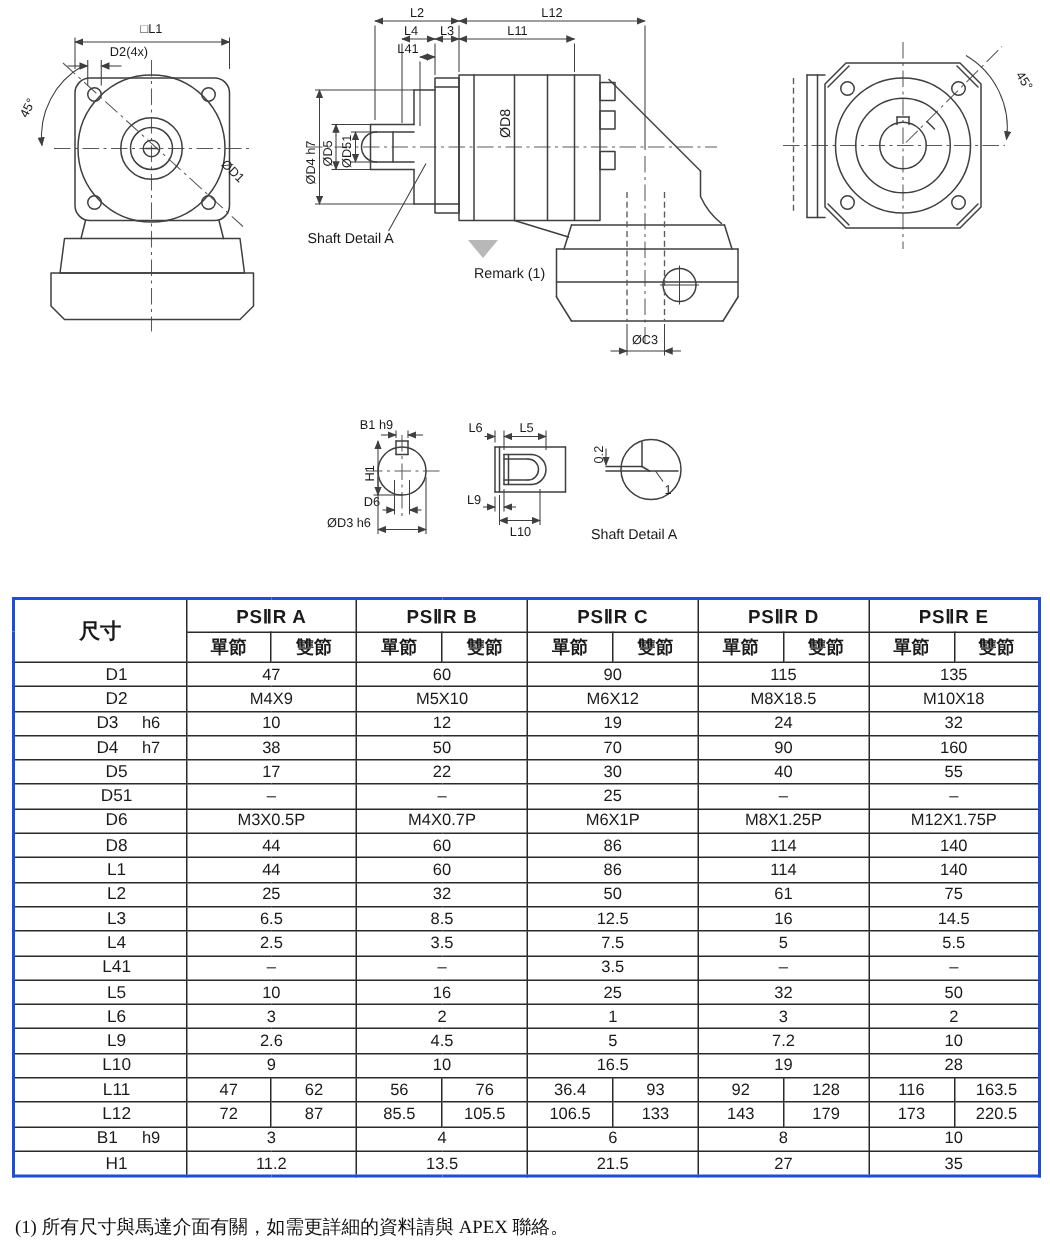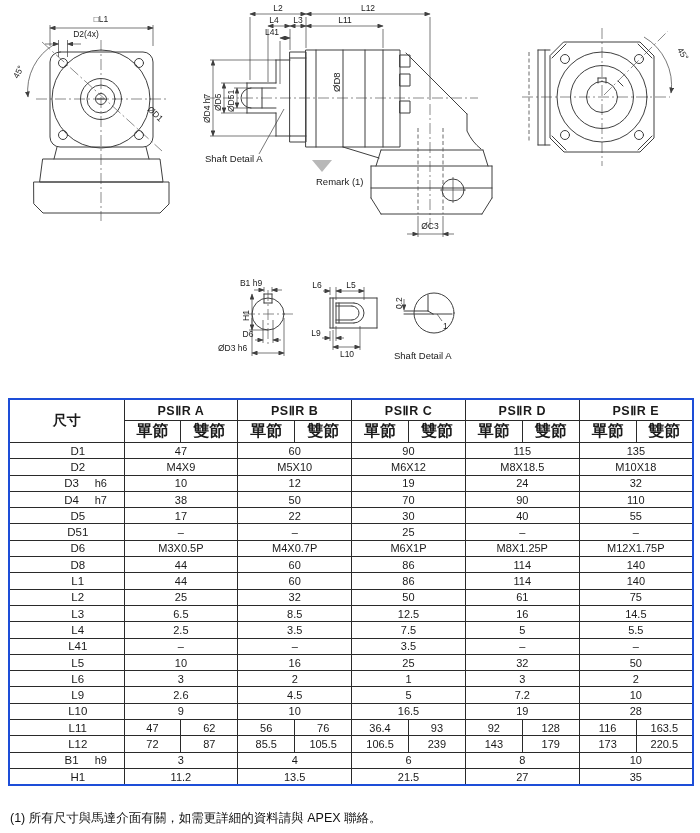--- a/index.html
+++ b/index.html
@@ -13,26 +13,26 @@
   text.lbl{font:8.5px "Liberation Sans",sans-serif;fill:#1a1a1a;}
   text.cap{font:9.5px "Liberation Sans",sans-serif;fill:#1a1a1a;}
   .tri{fill:#b8b8b8;stroke:none;}
   table.spec{position:absolute;top:398px;left:8px;width:684px;border-collapse:collapse;
              table-layout:fixed;border:2px solid #1d4ed8;}
   table.spec th,table.spec td{border:1px solid #2a2a2a;padding:0;text-align:center;
              overflow:hidden;white-space:nowrap;}
   table.spec thead th{font-weight:bold;}
   th.corner{font-size:14px;height:41px;}
   th.grp{font-size:12.5px;height:20px;letter-spacing:0.5px;margin-left:36px;}
-  th.sub{font-size:16px;height:19px;border-bottom:2px solid #1f1f1f;}
+  th.sub{font-size:12px;height:19px;border-bottom:2px solid #1f1f1f;}
   td.dim-cell{text-align:left;font-size:11.5px;height:15.3px;}
   span.dim-name{display:inline-block;margin-left:22px;min-width:46px;}
   span.dim-tol{display:inline-block;font-size:11px;}
   td.val-cell{font-size:11px;height:15.3px;}
-  .footnote{position:absolute;top:810px;left:10px;font-size:12.5px;color:#111;}
+  .footnote{position:absolute;top:810px;left:10px;font-size:12.5px;color:#111;font-family:Liberation Serif, serif;}
 </style>
 </head>
 <body>
 
 <div class="page">
 
 <svg class="drawings" width="700" height="392" viewBox="0 0 700 392">
   <defs>
     <marker id="ae" viewBox="0 0 10 8" refX="9" refY="4" markerWidth="9" markerHeight="7" orient="auto-start-reverse">
       <path d="M0,0 L10,4 L0,8 z" fill="#3f3f3f"></path>
@@ -337,21 +337,21 @@
           <td class="val-cell" colspan="2">19</td>
           <td class="val-cell" colspan="2">24</td>
           <td class="val-cell" colspan="2">32</td>
         </tr>
         <tr>
           <td class="dim-cell"><span class="dim-name">D4</span><span class="dim-tol">h7</span></td>
           <td class="val-cell" colspan="2">38</td>
           <td class="val-cell" colspan="2">50</td>
           <td class="val-cell" colspan="2">70</td>
           <td class="val-cell" colspan="2">90</td>
-          <td class="val-cell" colspan="2">110</td>
+          <td class="val-cell" colspan="2">160</td>
         </tr>
         <tr>
           <td class="dim-cell"><span class="dim-name">D5</span><span class="dim-tol"></span></td>
           <td class="val-cell" colspan="2">17</td>
           <td class="val-cell" colspan="2">22</td>
           <td class="val-cell" colspan="2">30</td>
           <td class="val-cell" colspan="2">40</td>
           <td class="val-cell" colspan="2">55</td>
         </tr>
         <tr>
@@ -463,21 +463,21 @@
           <td class="val-cell">116</td>
           <td class="val-cell">163.5</td>
         </tr>
         <tr>
           <td class="dim-cell"><span class="dim-name">L12</span><span class="dim-tol"></span></td>
           <td class="val-cell">72</td>
           <td class="val-cell">87</td>
           <td class="val-cell">85.5</td>
           <td class="val-cell">105.5</td>
           <td class="val-cell">106.5</td>
-          <td class="val-cell">239</td>
+          <td class="val-cell">133</td>
           <td class="val-cell">143</td>
           <td class="val-cell">179</td>
           <td class="val-cell">173</td>
           <td class="val-cell">220.5</td>
         </tr>
         <tr>
           <td class="dim-cell"><span class="dim-name">B1</span><span class="dim-tol">h9</span></td>
           <td class="val-cell" colspan="2">3</td>
           <td class="val-cell" colspan="2">4</td>
           <td class="val-cell" colspan="2">6</td>

